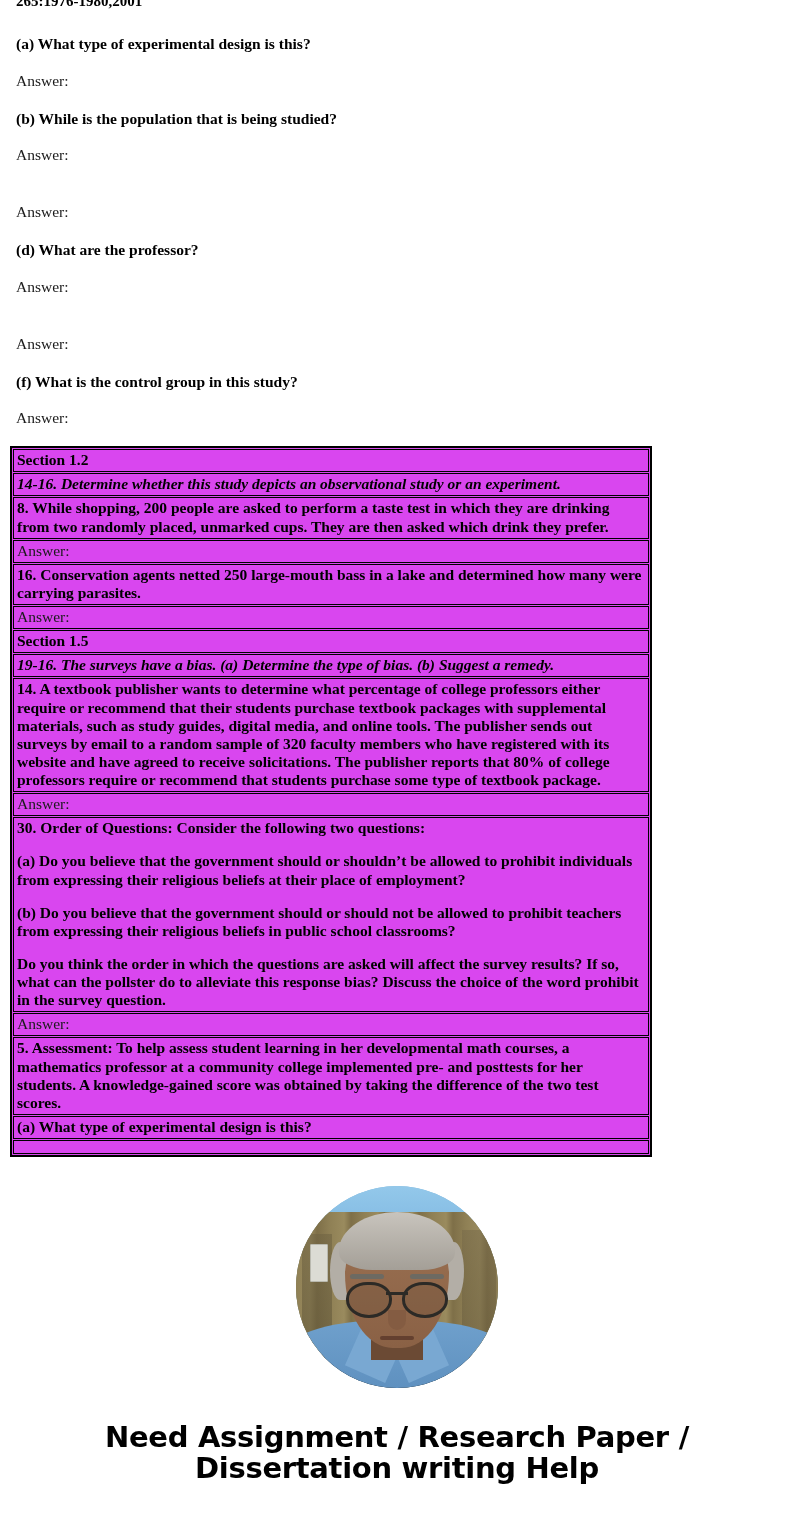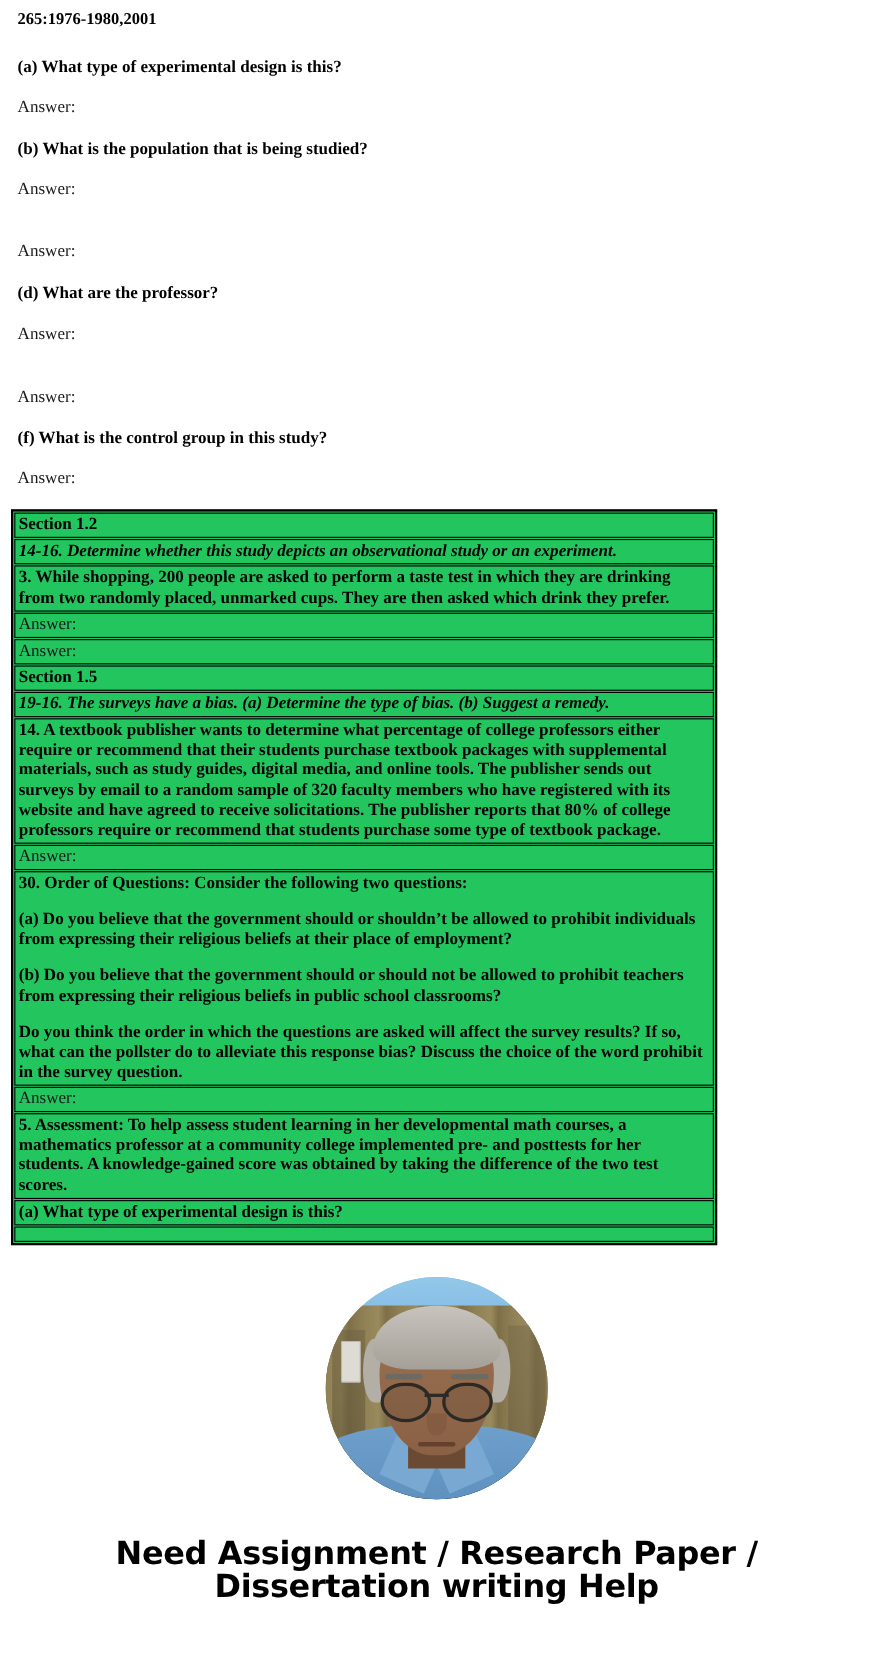--- a/index.html
+++ b/index.html
@@ -13,21 +13,20 @@
     height: 1523px;
     overflow: hidden;
     font-family: "Liberation Serif", "DejaVu Serif", serif;
     color: #000000;
     -webkit-font-smoothing: antialiased;
   }
 
   
   .doc-top {
     padding: 0 8px 0 8px;
-    margin-top: 17px;
   }
   .citation-line {
     font-family: "Liberation Serif", "DejaVu Serif", serif;
     font-size: 15px;
     font-weight: bold;
     line-height: 1.0;
     margin: 0 0 0 8px;
     padding-top: 0;
     position: relative;
     top: -6px;
@@ -53,21 +52,21 @@
 
   
   .ws-wrap {
     padding: 0 0 0 10px;
   }
   table.worksheet {
     border-collapse: separate;
     border-spacing: 1px;
     border: 2px solid #000000;
     width: 642px;
-    background: #22c55e;
+    background: #d946ef;
     table-layout: fixed;
   }
   table.worksheet td {
     border: 1px solid #000000;
     padding: 1px 3px 2px 3px;
     vertical-align: top;
     font-size: 15.5px;
     line-height: 1.17;
   }
   td.cell-section {
@@ -273,21 +272,21 @@
 
 <div class="doc-top">
   <div class="citation-line">265:1976-1980,2001</div>
 
   <div class="sp-q"></div>
   <div class="q-line">(a) What type of experimental design is this?</div>
   <div class="sp-a"></div>
   <div class="a-line">Answer:</div>
 
   <div class="sp-q"></div>
-  <div class="q-line">(b) What is the population that is being studied?</div>
+  <div class="q-line">(b) While is the population that is being studied?</div>
   <div class="sp-a"></div>
   <div class="a-line">Answer:</div>
 
   <div class="sp-q"></div>
   <div class="sp-a"></div>
   <div class="a-line">Answer:</div>
 
   <div class="sp-q"></div>
   <div class="q-line">(d) What are the professor?</div>
   <div class="sp-a"></div>
@@ -306,24 +305,27 @@
 <div class="ws-wrap" style="margin-top:19px;">
   <table class="worksheet">
     <tbody>
       <tr>
         <td class="cell-section">Section 1.2</td>
       </tr>
       <tr>
         <td class="cell-instruction">14-16. Determine whether this study depicts an observational study or an experiment.</td>
       </tr>
       <tr>
-        <td class="cell-problem">3. While shopping, 200 people are asked to perform a taste test in which they are drinking from two randomly placed, unmarked cups. They are then asked which drink they prefer.</td>
+        <td class="cell-problem">8. While shopping, 200 people are asked to perform a taste test in which they are drinking from two randomly placed, unmarked cups. They are then asked which drink they prefer.</td>
       </tr>
       <tr>
         <td class="cell-answer">Answer:</td>
+      </tr>
+      <tr>
+        <td class="cell-problem">16. Conservation agents netted 250 large-mouth bass in a lake and determined how many were carrying parasites.</td>
       </tr>
       <tr>
         <td class="cell-answer">Answer:</td>
       </tr>
       <tr>
         <td class="cell-section">Section 1.5</td>
       </tr>
       <tr>
         <td class="cell-instruction">19-16. The surveys have a bias. (a) Determine the type of bias. (b) Suggest a remedy.</td>
       </tr>

